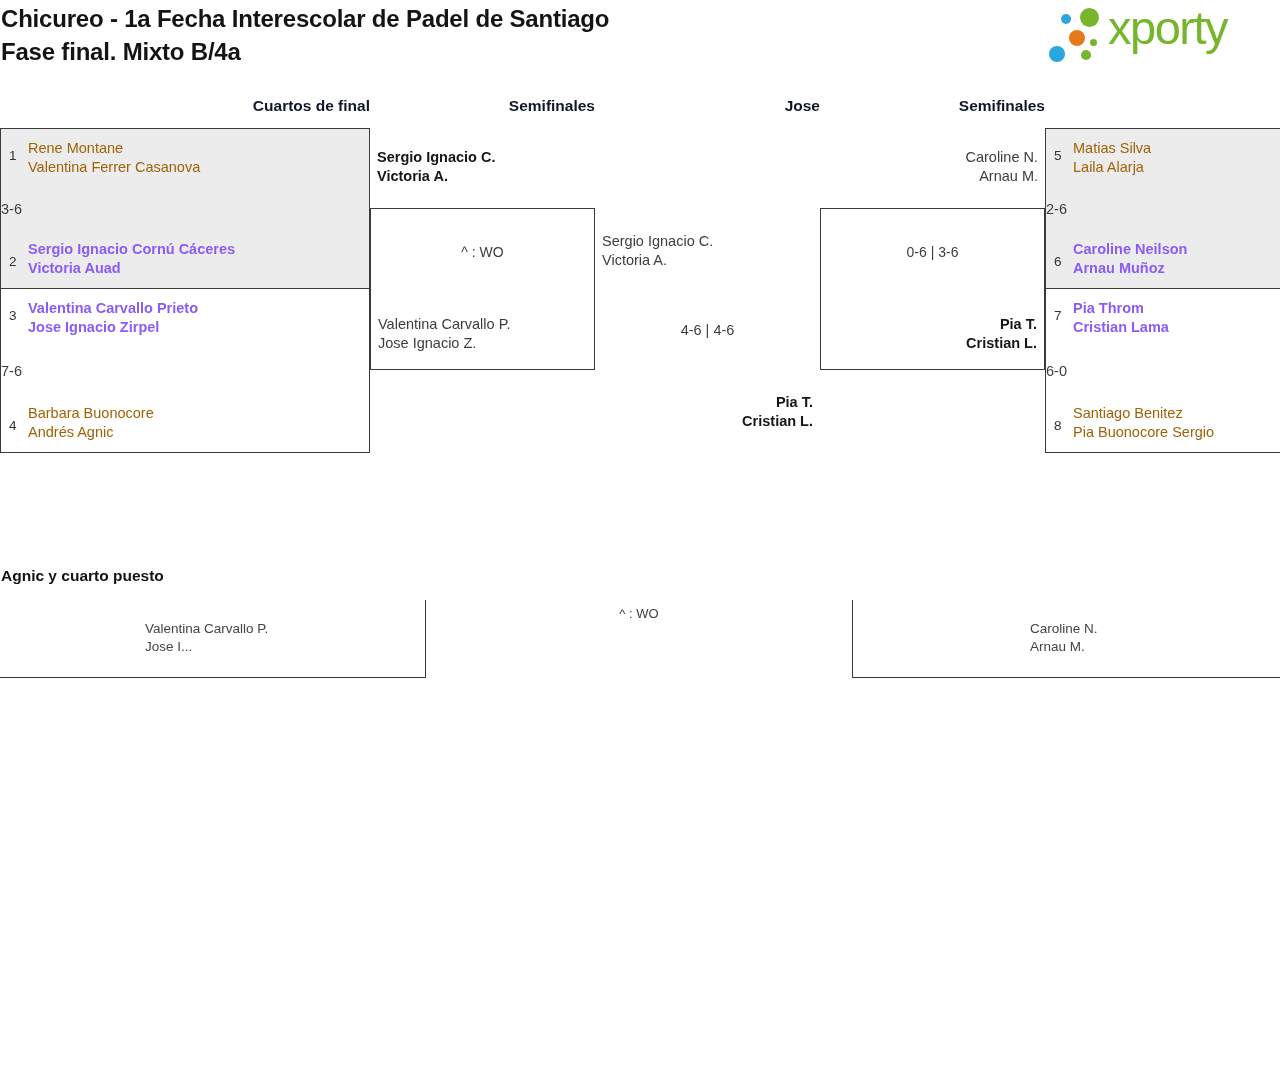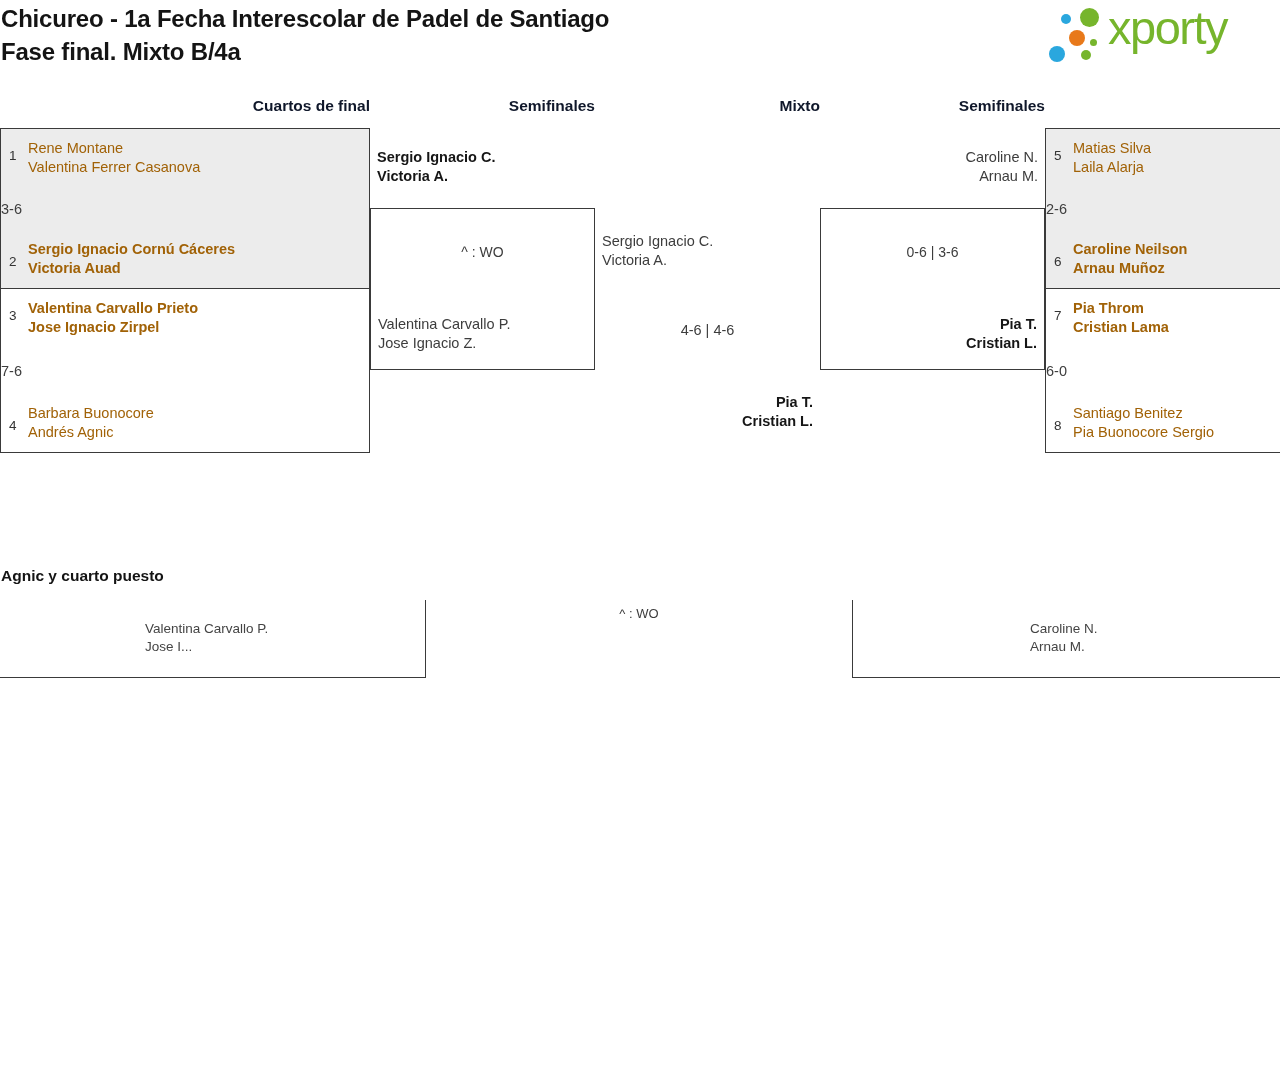--- a/index.html
+++ b/index.html
@@ -37,21 +37,21 @@
   .mbox { position:absolute; border:1.5px solid #3a3a3a; background:#fff; }
   .mbox.gray { background:#ececec; }
   .qf1 { left:0;      top:128px; width:370px; height:161px; }
   .qf2 { left:0;      top:288px; width:370px; height:165px; }
   .sf1 { left:370px;  top:208px; width:225px; height:162px; }
   .sf2 { left:820px;  top:208px; width:225px; height:162px; }
   .qf3 { left:1045px; top:128px; width:370px; height:161px; }
   .qf4 { left:1045px; top:288px; width:370px; height:165px; }
 
   .pair { position:absolute; line-height:19px; font-size:14.5px; color:#a16207; }
-  .pair.w { font-weight:700; color:#a16207; }
+  .pair.w { font-weight:700; color:#8b5cf6; }
   .pair.top { top:10px; left:27px; }
   .pair.bot { bottom:10px; left:27px; }
   .seed { position:absolute; left:8px; font-size:13.5px; color:#333; }
   .seed.top { top:19px; }
   .seed.bot { bottom:19px; }
   .score { position:absolute; left:0; width:100%; top:50%;
            transform:translateY(-50%); font-size:14.5px; color:#3d3d3d; }
   .sfscore { position:absolute; left:0; width:100%; text-align:center; top:35px;
              font-size:14px; color:#3d3d3d; }
   .sf-bl { position:absolute; left:7px; bottom:16px; line-height:19px;
@@ -102,21 +102,21 @@
     <span class="dot d-green-lg"></span>
     <span class="dot d-orange"></span>
     <span class="dot d-green-xs"></span>
     <span class="dot d-blue-lg"></span>
     <span class="dot d-green-sm"></span>
     <span class="wordmark">xporty</span>
   </div>
 
   <div class="round-h rh1">Cuartos de final</div>
   <div class="round-h rh2">Semifinales</div>
-  <div class="round-h rh3">Mixto</div>
+  <div class="round-h rh3">Jose</div>
   <div class="round-h rh4">Semifinales</div>
   <div class="round-h rh5">Cuartos de final</div>
 
   <div class="mbox gray qf1">
     <span class="seed top">1</span>
     <div class="pair top">
       <div>Rene Montane</div>
       <div>Valentina Ferrer Casanova</div>
     </div>
     <div class="score">3-6</div>

